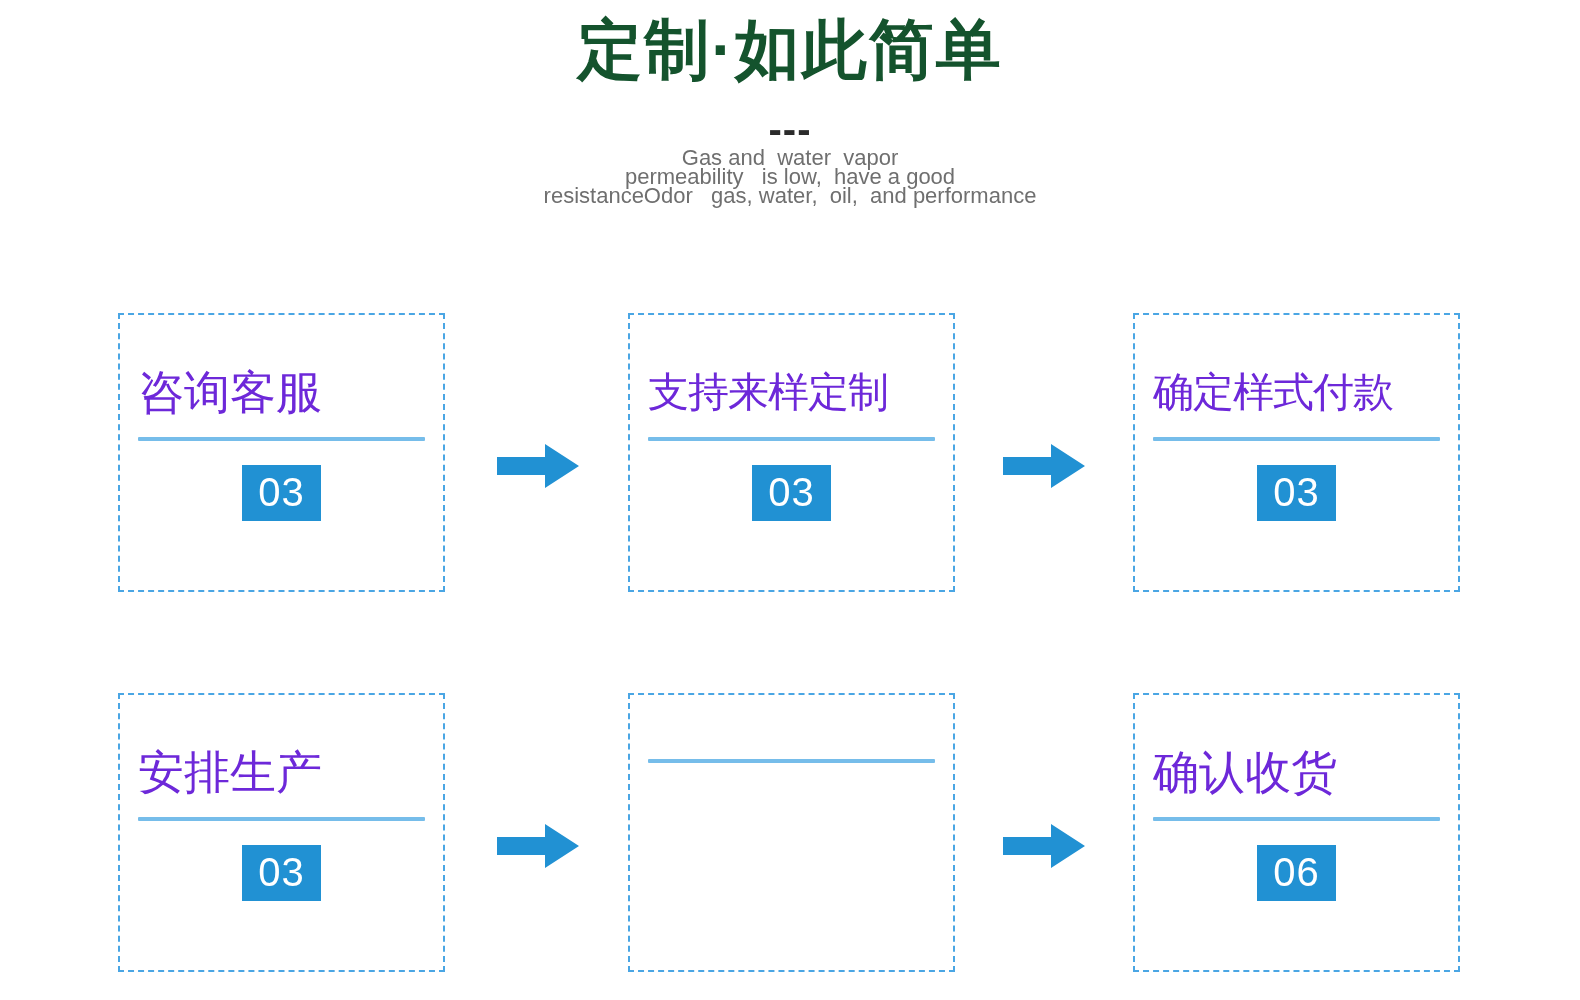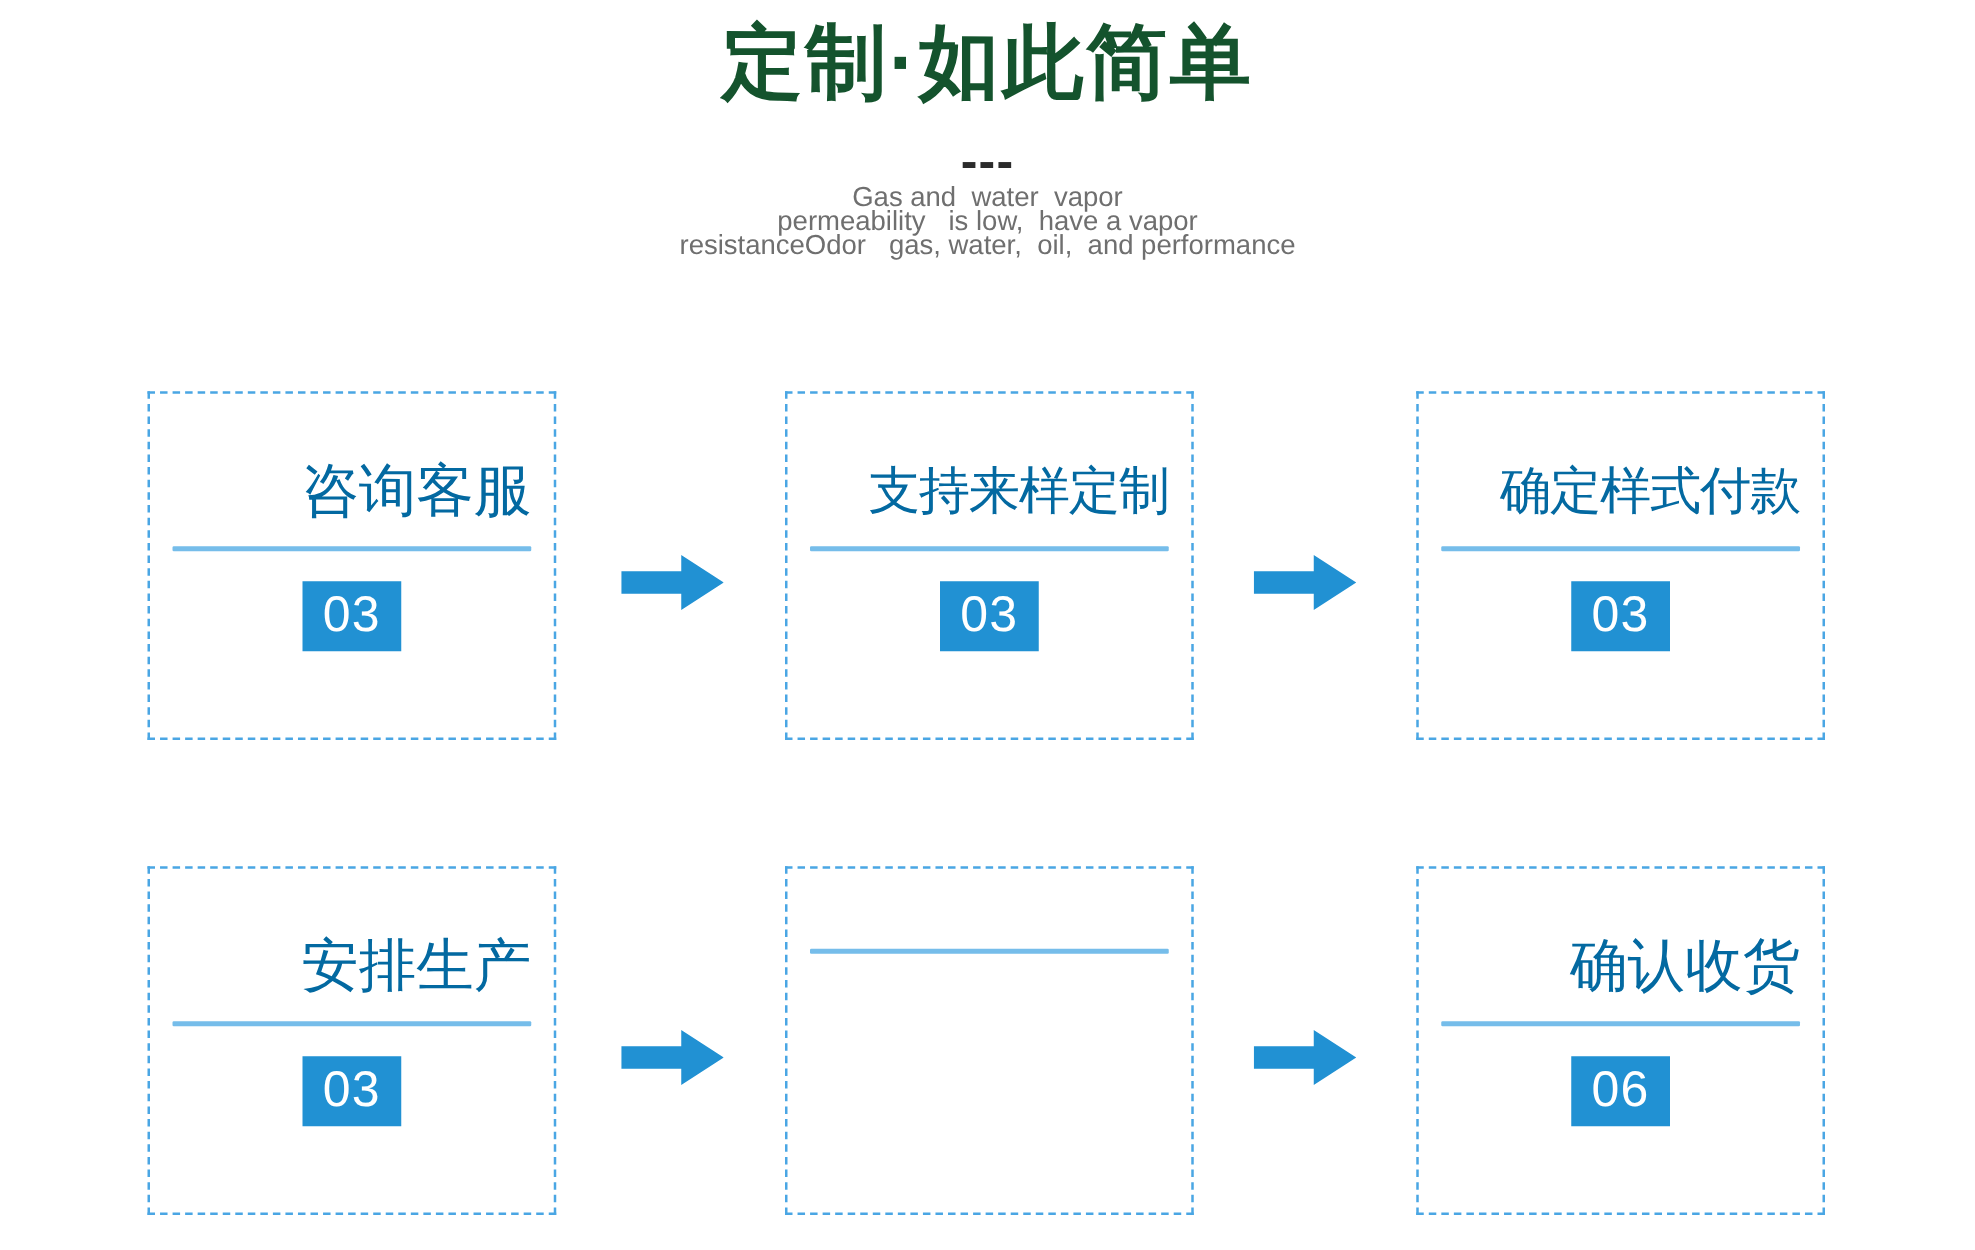--- a/index.html
+++ b/index.html
@@ -77,22 +77,22 @@
   .step-card.col-2 { left: 628px; }
   .step-card.col-3 { left: 1133px; }
 
   .card-inner {
     position: absolute;
     left: 18px;
     right: 18px;
     top: 48px;
   }
   .card-title {
-    text-align: right;
-    color: #0369a1;
+    text-align: left;
+    color: #6d28d9;
     font-size: 46px;
     line-height: 58px;
     font-weight: normal;
     white-space: nowrap;
     font-family: "Liberation Sans", "DejaVu Sans", sans-serif;
   }
   .card-title.long {
     font-size: 41px;
     letter-spacing: -1px;
   }
@@ -132,21 +132,21 @@
 </head>
 <body>
 
 <div class="header">
   <div class="page-title">定制·如此简单</div>
 
   <div class="title-dashes">---</div>
 
   <div class="subtitle">
     <span class="subtitle-line">Gas and  water  vapor</span>
-    <span class="subtitle-line">permeability   is low,  have a vapor</span>
+    <span class="subtitle-line">permeability   is low,  have a good</span>
     <span class="subtitle-line">resistanceOdor   gas, water,  oil,  and performance</span>
   </div>
 </div>
 
 <div class="steps-grid">
 
   <div class="steps-row">
 
     <div class="step-card col-1">
       <div class="card-inner">

